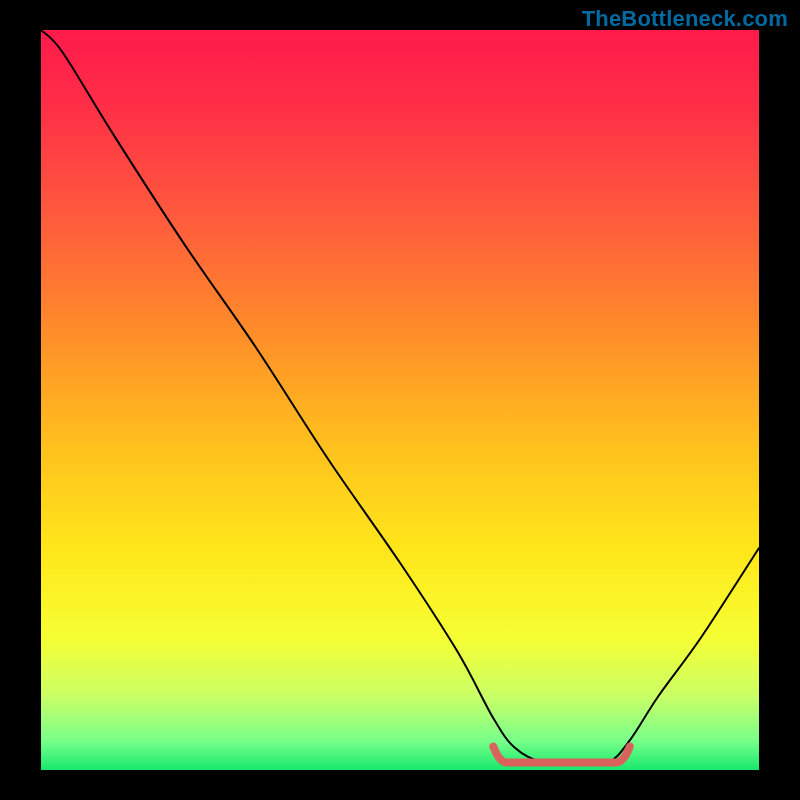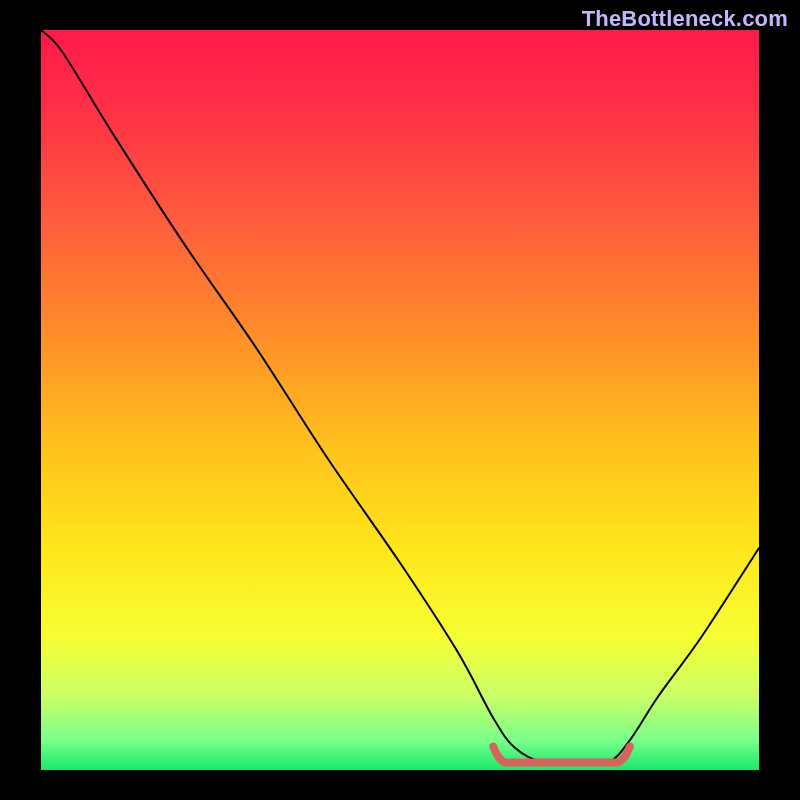--- a/index.html
+++ b/index.html
@@ -13,21 +13,21 @@
   .wrap {
     position: relative;
     width: 800px;
     height: 800px;
     background: #000;
   }
   .watermark {
     position: absolute;
     top: 6px;
     right: 12px;
-    color: #c4b5fd;
+    color: #0369a1;
     font-size: 22px;
     font-weight: bold;
     letter-spacing: 0.2px;
     z-index: 10;
   }
   .plot {
     position: absolute;
     left: 41px;
     top: 30px;
     width: 718px;

